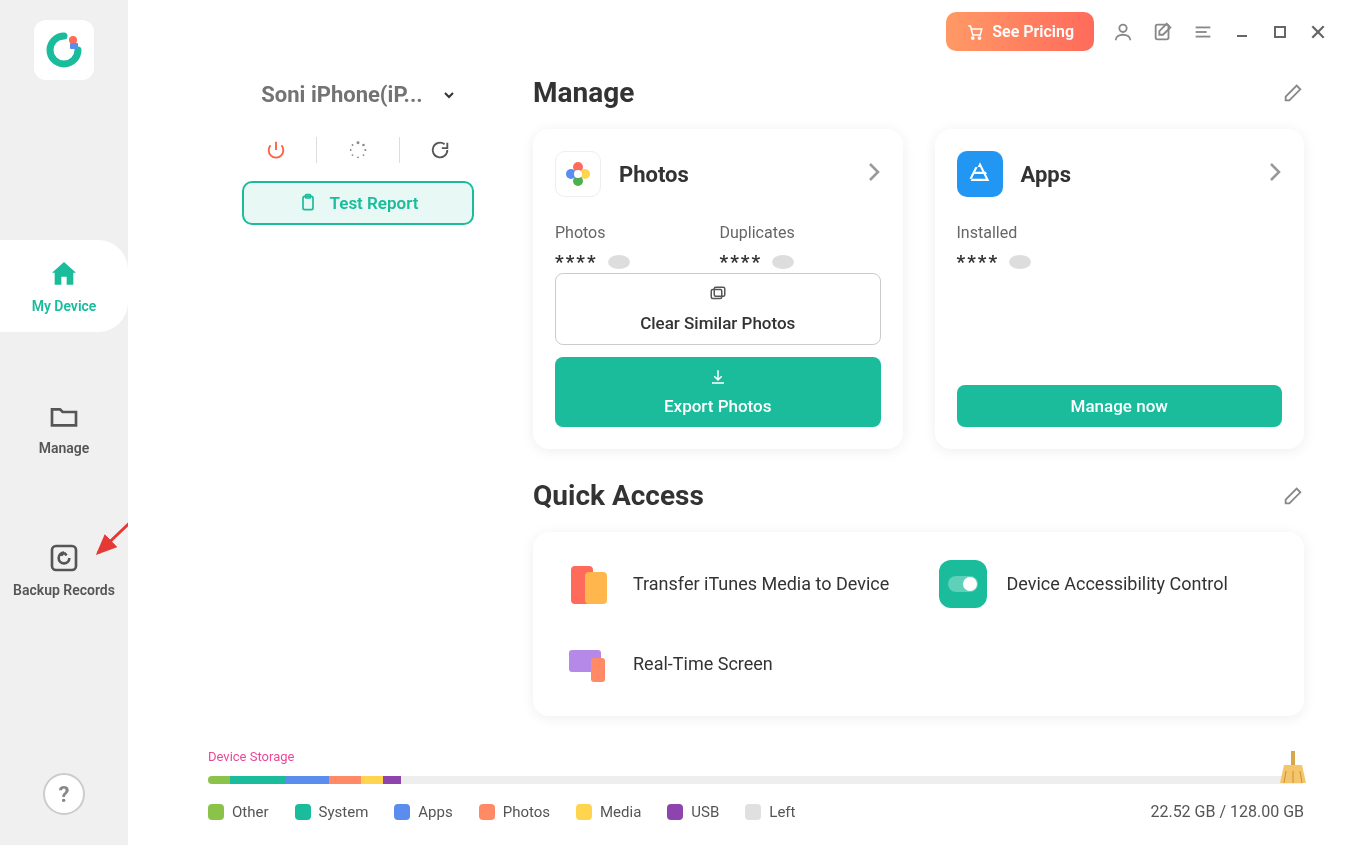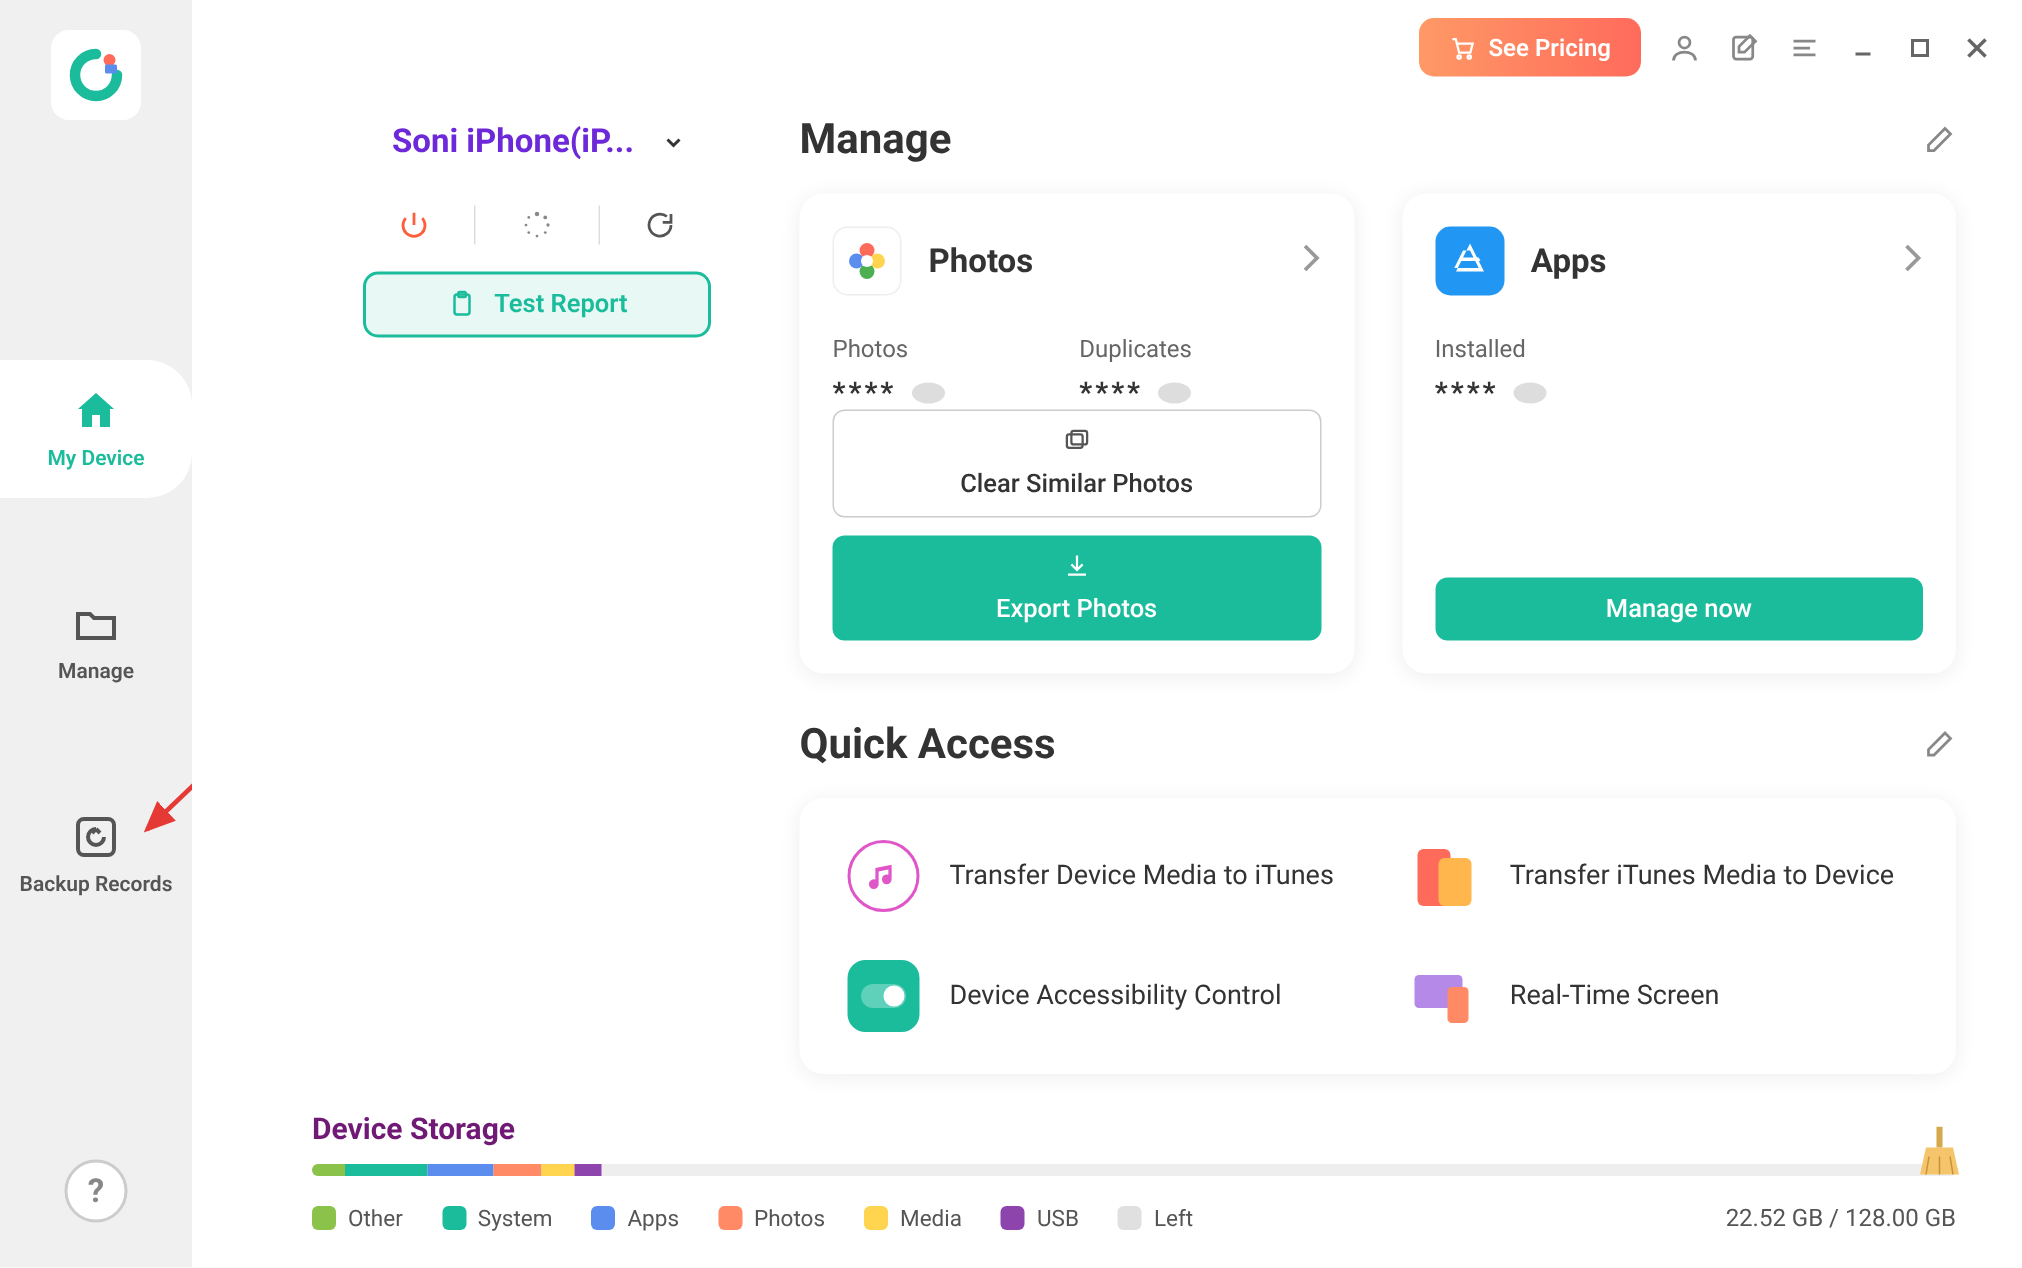--- a/index.html
+++ b/index.html
@@ -21,21 +21,21 @@
 .arrow { position: absolute; left: 88px; top: 505px; pointer-events: none; }
 
 .main { position: absolute; left: 128px; top: 0; right: 0; height: 845px; background: #fff; }
 
 .top-bar { position: absolute; right: 20px; top: 12px; display: flex; align-items: center; gap: 18px; }
 .pricing-btn { background: linear-gradient(90deg, #ff9966, #ff6b5b); color: #fff; border: none; padding: 10px 20px; border-radius: 10px; font-size: 16px; font-weight: 600; display: flex; align-items: center; gap: 8px; cursor: pointer; justify-content: flex-end; }
 .top-icon { width: 22px; height: 22px; color: #888; cursor: pointer; display: flex; align-items: center; justify-content: center; }
 .win-btn { width: 20px; height: 20px; display: flex; align-items: center; justify-content: center; color: #666; cursor: pointer; }
 
 .device-section { position: absolute; left: 80px; top: 82px; width: 300px; }
-.device-select { display: flex; align-items: center; justify-content: center; gap: 20px; font-size: 22px; font-weight: 700; color: #6d28d9; cursor: pointer; margin-bottom: 20px; }
+.device-select { display: flex; align-items: center; justify-content: center; gap: 20px; font-size: 22px; font-weight: 700; color: #737373; cursor: pointer; margin-bottom: 20px; }
 .phone-frame { width: 232px; height: 470px; margin: 0 auto; background: #fff; border-radius: 36px; box-shadow: 0 8px 30px rgba(0,0,0,0.12); padding: 8px; position: relative; }
 .phone-screen { width: 100%; height: 100%; border-radius: 30px; background: linear-gradient(135deg, #ff8a4d 0%, #ff5e3a 40%, #ffd93a 55%, #ff3b7a 75%, #8a4bdb 100%); position: relative; overflow: hidden; display: flex; flex-direction: column; align-items: center; }
 .notch { position: absolute; top: 0; left: 50%; transform: translateX(-50%); width: 90px; height: 22px; background: #fff; border-radius: 0 0 14px 14px; }
 .time { color: #fff; font-size: 42px; font-weight: 600; margin-top: 62px; }
 .datestr { color: #fff; font-size: 15px; margin-top: 4px; }
 .wallpaper-btn { margin-top: 30px; border: 2px solid #fff; color: #fff; background: transparent; padding: 8px 20px; border-radius: 8px; font-size: 17px; font-weight: 600; cursor: pointer; }
 
 .phone-controls { width: 232px; margin: 10px auto 0; display: flex; justify-content: space-around; align-items: center; padding: 10px 8px; }
 .pc-icon { width: 22px; height: 22px; cursor: pointer; display:flex; align-items:center; justify-content:center;}
 .pc-div { width: 1px; height: 26px; background: #ddd; }
@@ -63,21 +63,21 @@
 .btn-outline { background: #fff; border: 1px solid #ccc; color: #333; margin-bottom: 12px; }
 .btn-primary { background: #1abc9c; border: none; color: #fff; }
 
 .quick-section { margin-top: 30px; }
 .quick-card { background: #fff; border-radius: 16px; box-shadow: 0 2px 14px rgba(0,0,0,0.07); padding: 28px 32px; display: grid; grid-template-columns: 1fr 1fr; gap: 32px 40px; }
 .quick-item { display: flex; align-items: center; gap: 20px; cursor: pointer; }
 .quick-icon { width: 48px; height: 48px; border-radius: 10px; flex-shrink: 0; display:flex; align-items:center; justify-content:center; }
 .quick-label { font-size: 18px; color: #333; line-height: 1.35; }
 
 .storage-section { position: absolute; left: 80px; bottom: 24px; right: 44px; }
-.storage-title { font-size: 20px; font-weight: 700; color: #701a75; margin-bottom: 12px; }
+.storage-title { font-size: 13px; font-weight: 400; color: #ec4899; margin-bottom: 12px; }
 .storage-bar { width: 100%; height: 8px; background: #eee; border-radius: 4px; margin-bottom: 18px; position: relative; overflow: hidden; }
 .storage-seg { position:absolute; top:0; height:100%; }
 .storage-legend { display: flex; align-items: center; gap: 26px; }
 .legend-item { display: flex; align-items: center; gap: 8px; font-size: 15px; color: #555; }
 .legend-swatch { width: 16px; height: 16px; border-radius: 4px; }
 .storage-text { margin-left: auto; font-size: 16px; color: #555; }
 .clean-icon { position: absolute; right: -4px; bottom: 40px; width: 30px; height: 30px; cursor: pointer; }
 </style>
 </head>
 <body>
@@ -307,28 +307,20 @@
 
     <div class="quick-section">
       <div class="section-header">
         <div class="section-title">Quick Access</div>
         <span class="edit-icon"><svg viewBox="0 0 24 24" width="22" height="22" fill="none" stroke="#888" stroke-width="2">
               <path d="M4 20h4L20 8l-4-4L4 16z"></path>
             </svg></span>
       </div>
       <div class="quick-card">
         <div class="quick-item">
-          <div class="quick-icon" style="border:2px solid #e056c8;border-radius:50%">
-              <svg width="26" height="26" viewBox="0 0 24 24" fill="#e056c8">
-                <path d="M9 17a3 3 0 1 1-2-2.8V7l10-2v9a3 3 0 1 1-2-2.8V8l-6 1.2z"></path>
-              </svg>
-            </div>
-          <div class="quick-label">Transfer Device Media to iTunes</div>
-        </div>
-        <div class="quick-item">
           <div class="quick-icon">
               <svg width="48" height="48" viewBox="0 0 48 48">
                 <rect x="6" y="6" width="22" height="38" rx="4" fill="#ff6b5b"></rect>
                 <rect x="20" y="12" width="22" height="32" rx="4" fill="#ffb74d"></rect>
               </svg>
             </div>
           <div class="quick-label">Transfer iTunes Media to Device</div>
         </div>
         <div class="quick-item">
           <div class="quick-icon" style="background:#1abc9c;border-radius:12px">

